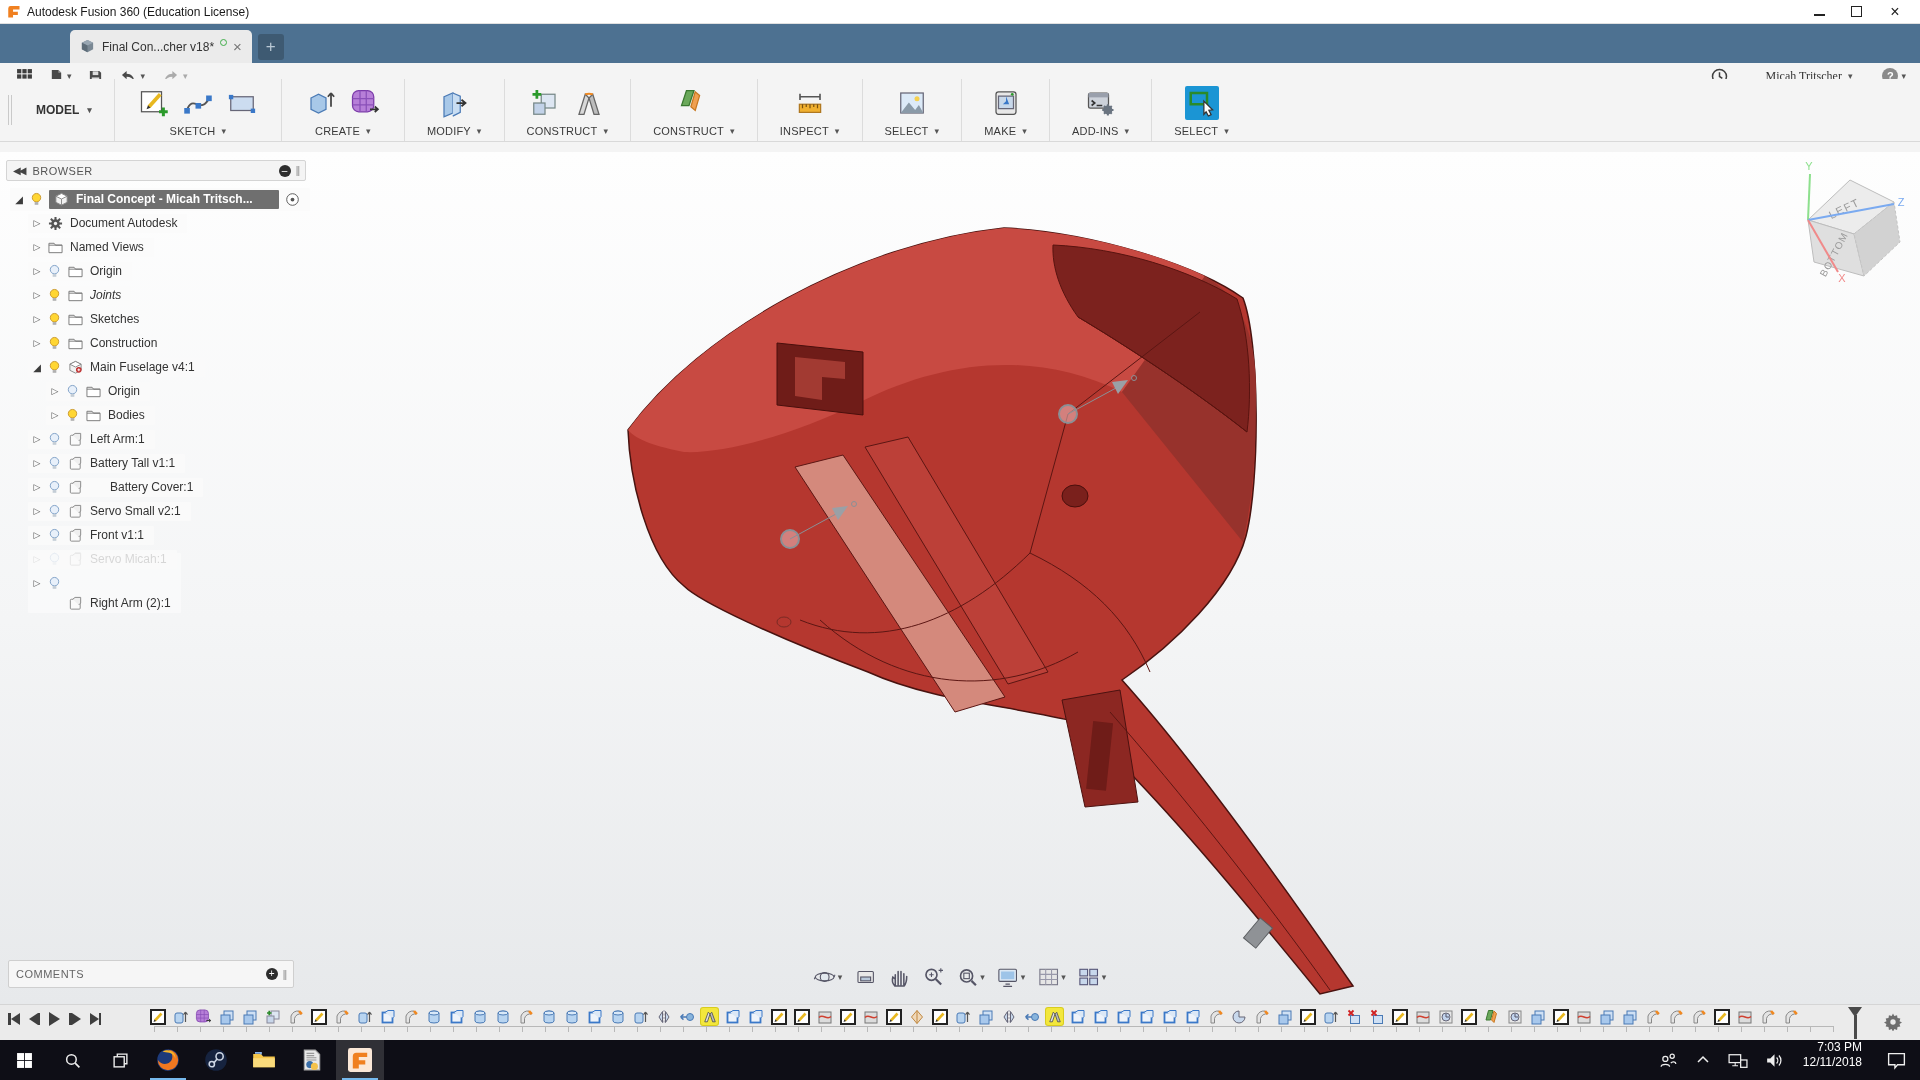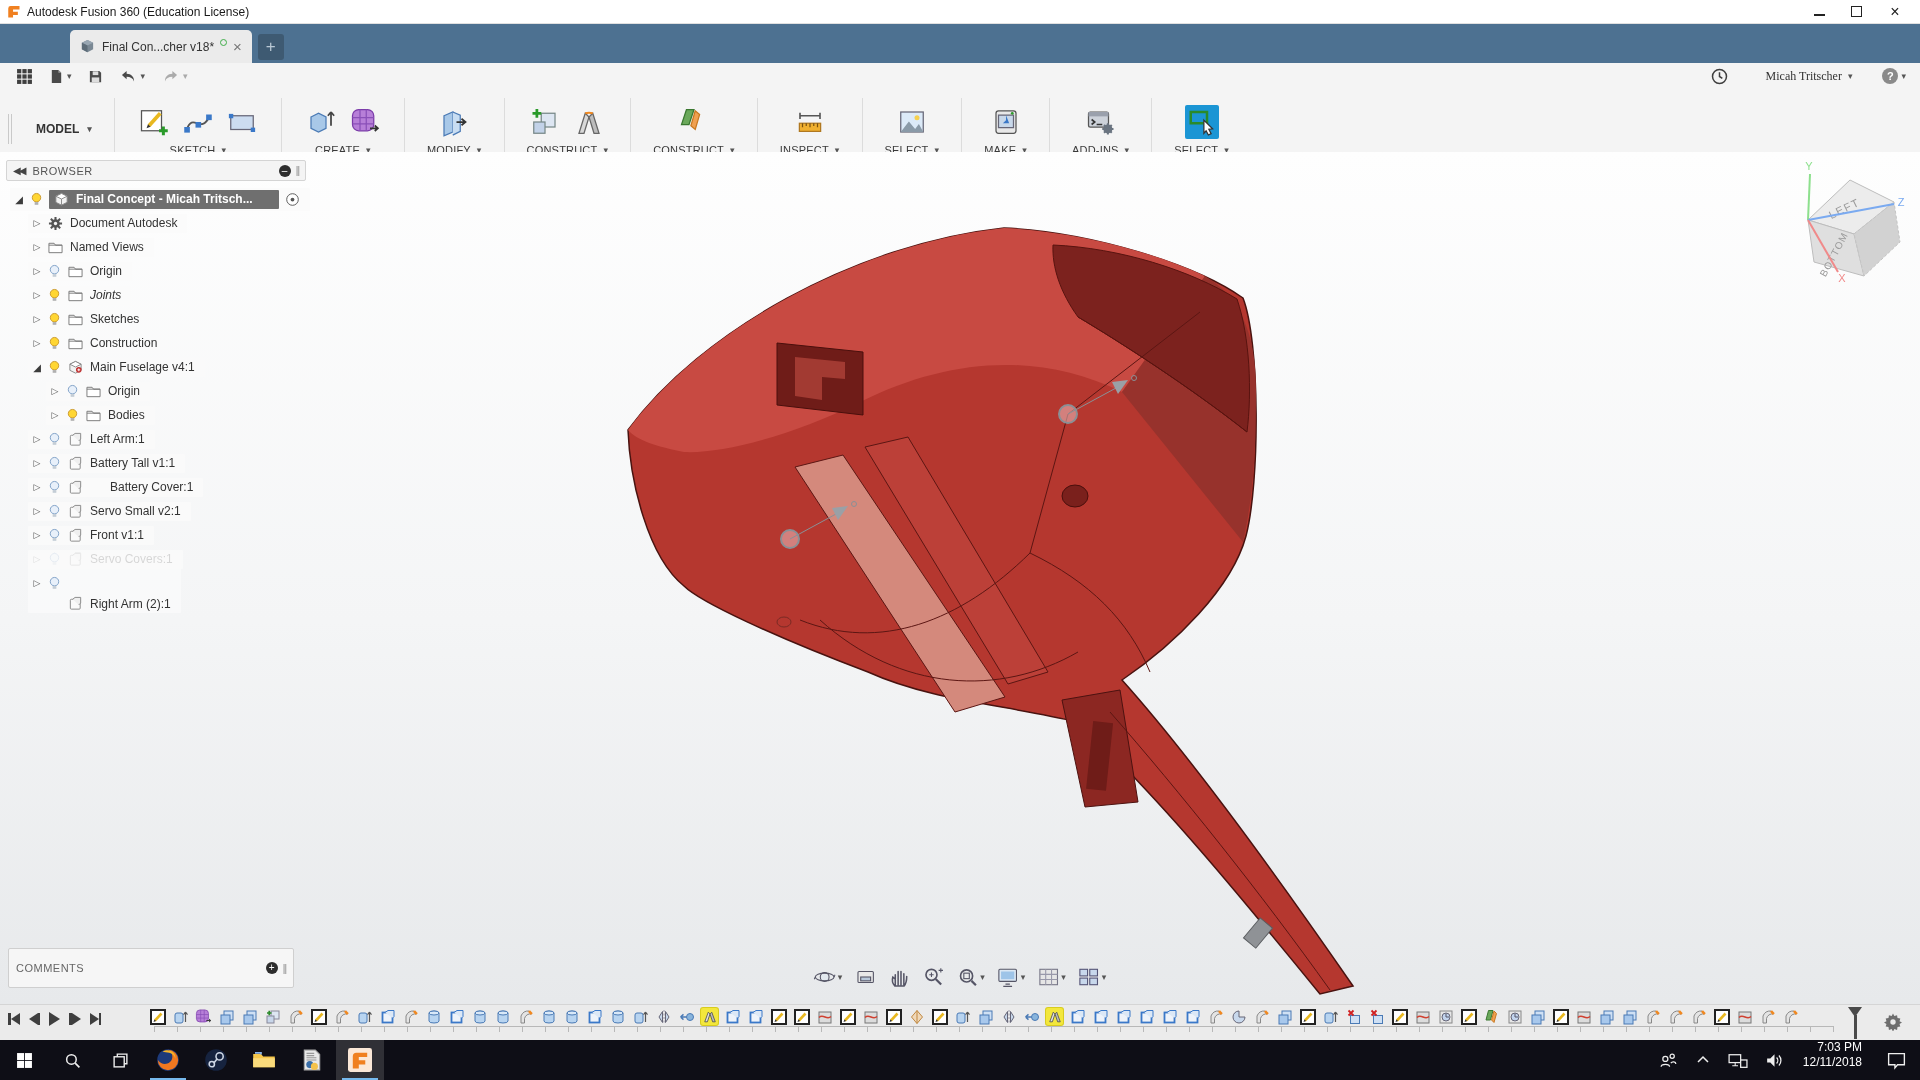--- a/index.html
+++ b/index.html
@@ -33,21 +33,21 @@
     display:flex;align-items:center;font-size:11px;color:#444;}
   .qat .qbtn{display:flex;align-items:center;margin-left:16px;}
   .qat svg{display:block;}
   .caret{font-size:9px;color:#555;margin-left:3px;}
   .qat-right{margin-left:auto;display:flex;align-items:center;margin-right:14px;gap:14px;}
   .user-name{font-size:12px;color:#333;font-family:Liberation Serif, serif;}
   .help-badge{width:16px;height:16px;border-radius:50%;background:#8a8a8a;color:#fff;font-size:11px;
     font-weight:bold;display:flex;align-items:center;justify-content:center;}
 
   
-  .ribbon{position:absolute;left:0;top:98px;width:1920px;height:63px;background:#f4f4f4;
+  .ribbon{position:absolute;left:0;top:79px;width:1920px;height:63px;background:#f4f4f4;
     border-bottom:1px solid #d9d9d9;display:flex;align-items:stretch;}
   .grip{width:4px;margin:16px 2px 16px 8px;border-left:1px solid #c9c9c9;border-right:1px solid #c9c9c9;}
   .workspace-btn{align-self:center;margin:0 10px;padding:10px 12px;font-size:12px;font-weight:bold;color:#333;
     display:flex;align-items:center;gap:5px;}
   .ribbon-group{display:flex;flex-direction:column;align-items:center;justify-content:flex-start;
     padding:4px 22px 2px;border-left:1px solid #dcdcdc;}
   .rg-icons{display:flex;align-items:center;gap:10px;height:40px;}
   .rg-icon{width:34px;height:34px;display:flex;align-items:center;justify-content:center;}
   .rg-icon.active{background:#1b95d4;border-radius:2px;}
   .rg-label{font-size:11px;color:#3a3a3a;margin-top:2px;letter-spacing:.2px;display:flex;align-items:center;gap:3px;}
@@ -76,21 +76,21 @@
   .tlabel{white-space:nowrap;}
   .selbox{display:flex;align-items:center;background:#6f6f6f;color:#fff;font-weight:bold;
     padding:2px 26px 2px 4px;border-radius:1px;}
   .selbox .tlabel{color:#fff;}
   .target-btn{margin-left:6px;display:inline-flex;}
 
   
   .viewcube{position:absolute;right:14px;top:6px;}
 
   
-  .comments{position:absolute;left:8px;bottom:16px;width:286px;height:40px;background:rgba(247,247,247,.95);
+  .comments{position:absolute;left:8px;bottom:16px;width:286px;height:28px;background:rgba(247,247,247,.95);
     border:1px solid #cfcfcf;border-radius:2px;display:flex;align-items:center;font-size:11px;color:#666;
     letter-spacing:.5px;padding:0 7px;}
   .comments .hspace{flex:1;}
   .navbar{position:absolute;left:50%;transform:translateX(-50%);bottom:14px;display:flex;align-items:center;gap:4px;}
   .nav-item{display:flex;align-items:center;padding:2px 4px;}
   .nav-item .caret{margin-left:2px;}
 
   
   .timeline{position:absolute;left:0;top:1004px;width:1920px;height:36px;background:#ebebeb;border-top:1px solid #d5d5d5;}
   .playback{position:absolute;left:8px;top:7px;display:flex;align-items:center;gap:9px;}
@@ -768,34 +768,34 @@
                   <rect x="4" y="10.8" width="4" height="3" fill="#c4cdd6"></rect>
                 </svg>
               </span>
               <span style="display: flex; align-items: center;">
                 <span class="ticon">
                   <svg viewBox="0 0 16 16" width="15" height="15">
                     <rect x="2.5" y="3.5" width="10.5" height="10.5" rx="1" fill="#fafafa" stroke="#888"></rect>
                     <path d="M5 3.5 l2.5 -2 h6 v6 l-2 2" fill="#efefef" stroke="#888"></path>
                   </svg>
                 </span>
-                <span class="tlabel">Servo Covers:1</span>
+                <span class="tlabel">Servo Micah:1</span>
               </span>
             </span>
           </div>
           <div class="trow" style="padding-left: 22px;">
             <span class="bgwrap">
               <span class="arrow">▷</span>
               <span class="bulbwrap">
                 <svg viewBox="0 0 12 16" width="11" height="15">
                   <circle cx="6" cy="6" r="4.6" fill="#e8f0fa" stroke="#7a9cc4"></circle>
                   <rect x="4" y="10.8" width="4" height="3" fill="#c4cdd6"></rect>
                 </svg>
               </span>
-              <span style="display: flex; align-items: center; margin-top: 41px;">
+              <span style="display: flex;  margin-top: 41px;">
                 <span class="ticon">
                   <svg viewBox="0 0 16 16" width="15" height="15">
                     <rect x="2.5" y="3.5" width="10.5" height="10.5" rx="1" fill="#fafafa" stroke="#888"></rect>
                     <path d="M5 3.5 l2.5 -2 h6 v6 l-2 2" fill="#efefef" stroke="#888"></path>
                   </svg>
                 </span>
                 <span class="tlabel">Right Arm (2):1</span>
               </span>
             </span>
           </div>

